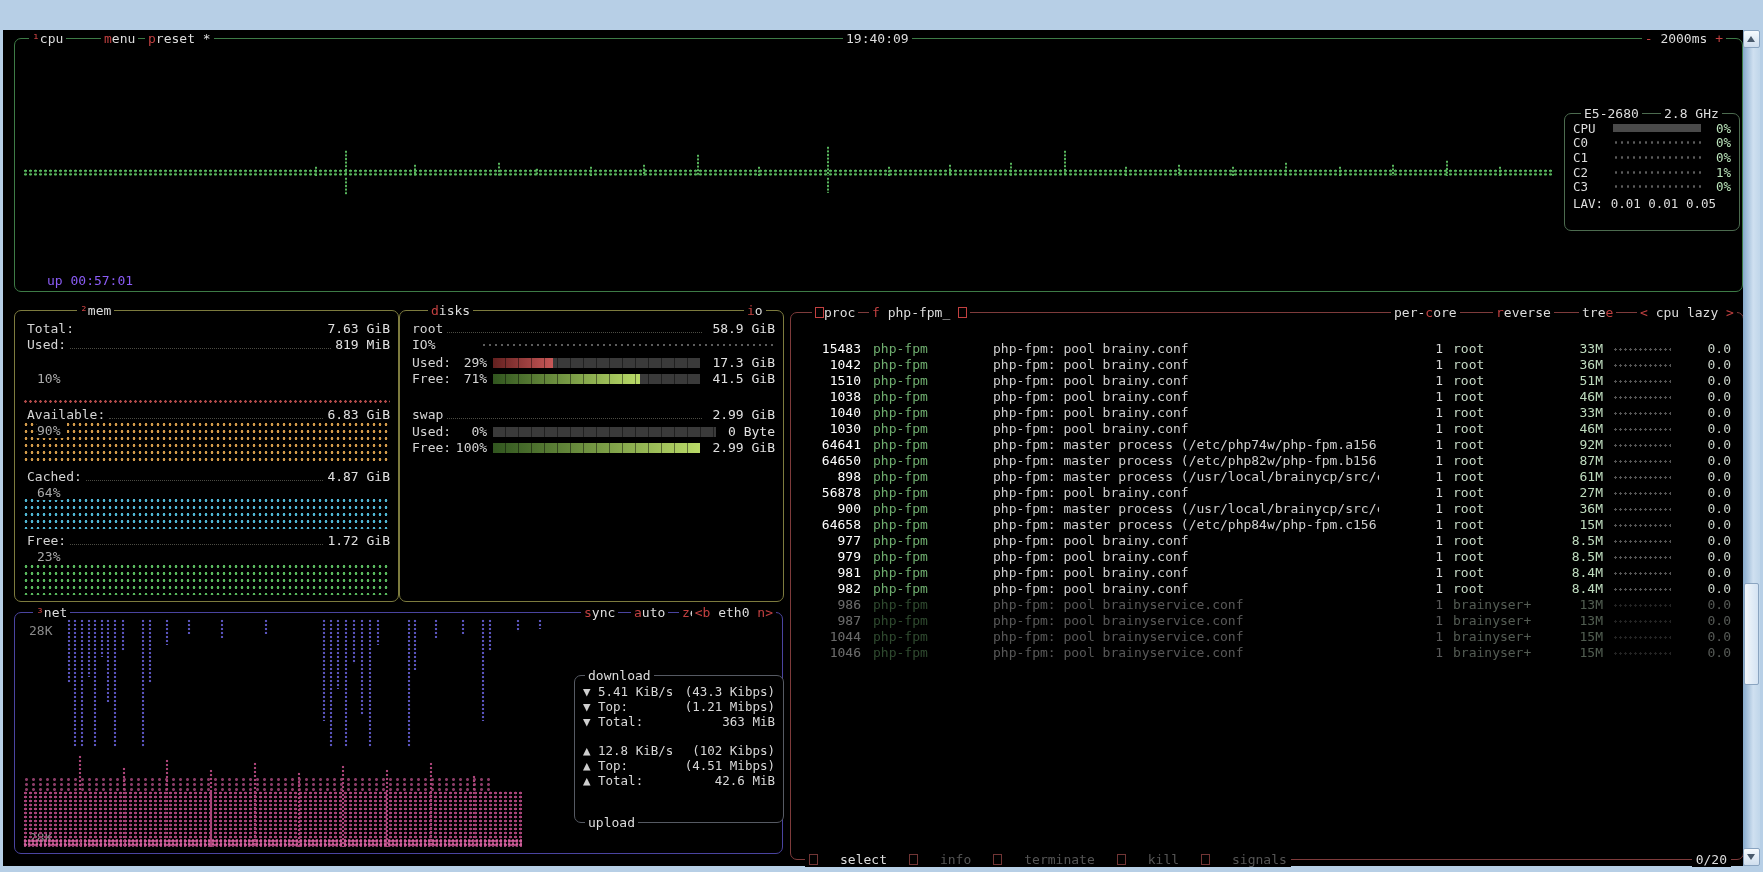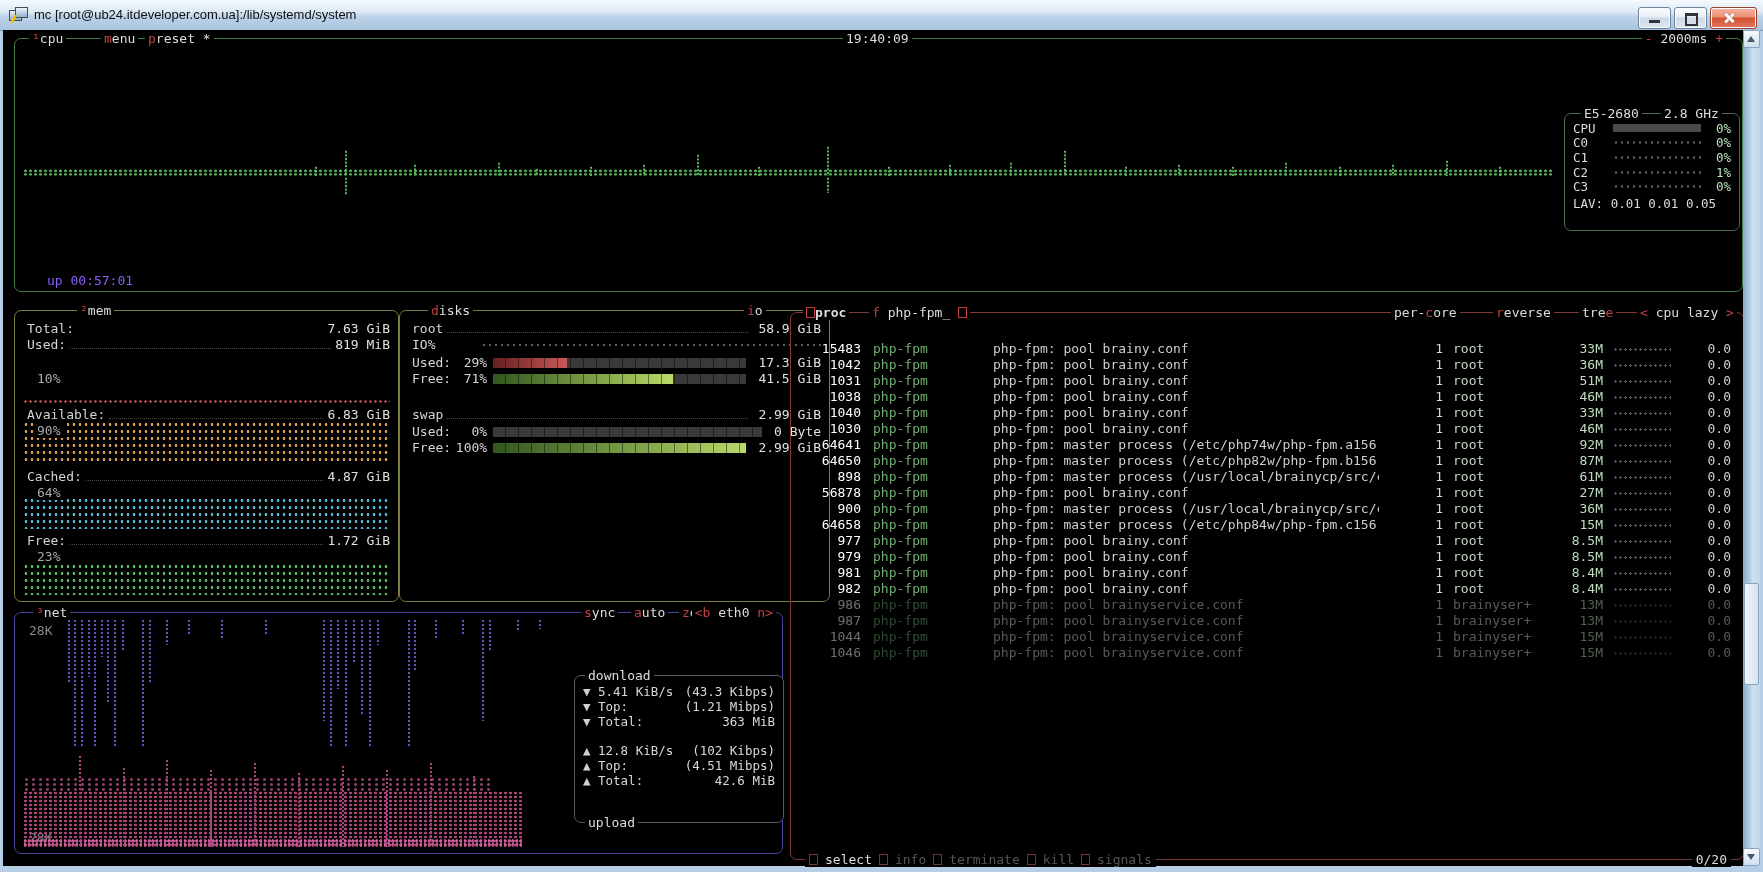--- a/index.html
+++ b/index.html
@@ -34,21 +34,21 @@
   
   .terminal{position:absolute;left:3px;top:30px;right:20px;bottom:6px;background:#000;color:#cccccc;}
   .box{position:absolute;border:1px solid;border-radius:7px;}
   .btitle{position:absolute;top:-8px;background:#000;padding:0 3px;color:#dddddd;white-space:pre;}
   .bfoot{position:absolute;bottom:-8px;background:#000;padding:0 3px;color:#dddddd;white-space:pre;}
   .hk{color:#c24040;}
   .kbox{display:inline-block;width:7px;height:9px;border:1px solid #713535;vertical-align:-1px;}
   
   .cpu-box{left:11px;top:8px;width:1727px;height:252px;border-color:#3d7b46;}
   .mem-box{left:11px;top:280px;width:383px;height:290px;border-color:#7d7b3e;}
-  .disk-box{left:396px;top:280px;width:383px;height:290px;border-color:#7d7b3e;padding-left:46px;}
+  .disk-box{left:396px;top:280px;width:383px;height:290px;border-color:#7d7b3e;}
   .net-box{left:11px;top:582px;width:767px;height:240px;border-color:#4a44a0;}
   .proc-box{left:787px;top:282px;width:952px;height:546px;border-color:#7e3b3b;}
   
   .cpu-graph{position:absolute;left:8px;right:190px;top:78px;height:112px;}
   .gline{position:absolute;left:0;right:0;top:52px;height:7px;
     background-image:radial-gradient(circle,#58b75d 1.1px,transparent 1.5px);background-size:5px 3.6px;}
   .spike{position:absolute;width:4px;}
   .cpu-graph .spike{bottom:53px;background-image:radial-gradient(circle,#58b75d 1.1px,transparent 1.5px);background-size:4px 3.6px;}
   .cpu-graph .spike.down{bottom:auto;top:60px;}
   
@@ -106,49 +106,29 @@
   .col-prog{width:112px;margin-left:12px;color:#6fae6f;overflow:hidden;white-space:pre;}
   .col-cmd{flex:1;margin-left:8px;color:#cfcfcf;overflow:hidden;white-space:pre;}
   .col-thr{width:64px;text-align:right;color:#d8d8d8;white-space:pre;}
   .col-user{width:96px;margin-left:10px;color:#c5d8c5;overflow:hidden;white-space:pre;}
   .col-mem{width:54px;text-align:right;color:#bfdcbf;white-space:pre;}
   .col-graph{width:58px;margin:0 10px;}
   .col-graph .mg{height:5px;margin-top:2px;background-image:radial-gradient(circle,#555555 1px,transparent 1.4px);background-size:5px 5px;}
   .col-cpu{width:50px;text-align:right;color:#c9d2c9;white-space:pre;margin-right:4px;}
   .phead .col-pid,.phead .col-prog,.phead .col-cmd,.phead .col-thr,.phead .col-user,.phead .col-mem,.phead .col-cpu{color:#e8e8e8;}
   .prow.dim{opacity:.42;}
-  .fmenu{position:absolute;bottom:-8px;left:14px;background:#000;padding:0 4px;display:flex;gap:7px;align-items:center;color:#555555;}
+  .fmenu{position:absolute;bottom:-8px;left:14px;background:#000;padding:0 4px;display:flex;gap:22px;align-items:center;color:#555555;}
   .fmenu .sel{color:#dddddd;}
   .pcount{position:absolute;bottom:-8px;right:12px;background:#000;padding:0 4px;color:#dddddd;}
 </style>
 </head>
 <body>
 
 <div class="window">
 
-  <div class="titlebar">
-    <div class="app-icon">
-      <div class="mon m1"></div>
-        <div class="mon m2"></div>
-        <div class="bolt"></div>
-    </div>
-    <div class="title-text">mc [root@ub24.itdeveloper.com.ua]:/lib/systemd/system</div>
-    <div class="winbtns">
-      <div class="wbtn">
-          <div class="glyph-min"></div>
-        </div>
-      <div class="wbtn">
-          <div class="glyph-max"></div>
-        </div>
-      <div class="wbtn close">
-          <div class="glyph-x1"></div>
-          <div class="glyph-x2"></div>
-        </div>
-    </div>
-  </div>
 
   <div class="terminal">
 
     <div class="box cpu-box">
       <span class="btitle" style="left:14px;"><span class="hk">¹</span><span>cpu</span></span>
       <span class="btitle" style="left:86px;"><span class="hk">m</span><span>enu</span></span>
       <span class="btitle" style="left:130px;"><span class="hk">p</span><span>reset</span> <span>*</span></span>
       <span class="btitle" style="left:828px;">19:40:09</span>
       <span class="btitle" style="right:16px;"><span class="hk">-</span> <span>2000ms</span> <span class="hk">+</span></span>
 
@@ -412,21 +392,21 @@
               <span class="arr">▲</span>
               <span>Total:</span>
               <span class="sp"></span>
               <span class="rv">42.6 MiB</span>
             </div>
         </div>
       </div>
     </div>
 
     <div class="box proc-box">
-      <span class="btitle" style="left:12px;font-weight:bold;"><span class="kbox" style="border-color:#c24040;"></span><span>proc</span></span>
+      <span class="btitle" style="left:21px;"><span class="kbox" style="border-color:#c24040;"></span><span>proc</span></span>
       <span class="btitle" style="left:78px;"><span class="hk">f</span><span> php-fpm</span><span>_</span> <span class="kbox" style="border-color:#c24040;"></span></span>
       <span class="btitle" style="left:600px;"><span>per-</span><span class="hk">c</span><span>ore</span></span>
       <span class="btitle" style="left:702px;"><span class="hk">r</span><span>everse</span></span>
       <span class="btitle" style="left:788px;text-align:right;"><span>tre</span><span class="hk">e</span></span>
       <span class="btitle" style="left:846px;"><span class="hk">&lt;</span> <span>cpu lazy</span> <span class="hk">&gt;</span></span>
 
 
       <div class="proc-rows">
   <div class="prow">
     <span class="col-pid">15483</span>
@@ -448,21 +428,21 @@
     <span class="col-thr">1</span>
     <span class="col-user">root</span>
     <span class="col-mem">36M</span>
     <span class="col-graph">
               <span class="mg" style="display:block;"></span>
             </span>
     <span class="col-cpu">0.0</span>
   </div>
 
   <div class="prow">
-    <span class="col-pid">1031</span>
+    <span class="col-pid">1510</span>
     <span class="col-prog">php-fpm</span>
     <span class="col-cmd">php-fpm: pool brainy.conf</span>
     <span class="col-thr">1</span>
     <span class="col-user">root</span>
     <span class="col-mem">51M</span>
     <span class="col-graph">
               <span class="mg" style="display:block;"></span>
             </span>
     <span class="col-cpu">0.0</span>
   </div>

